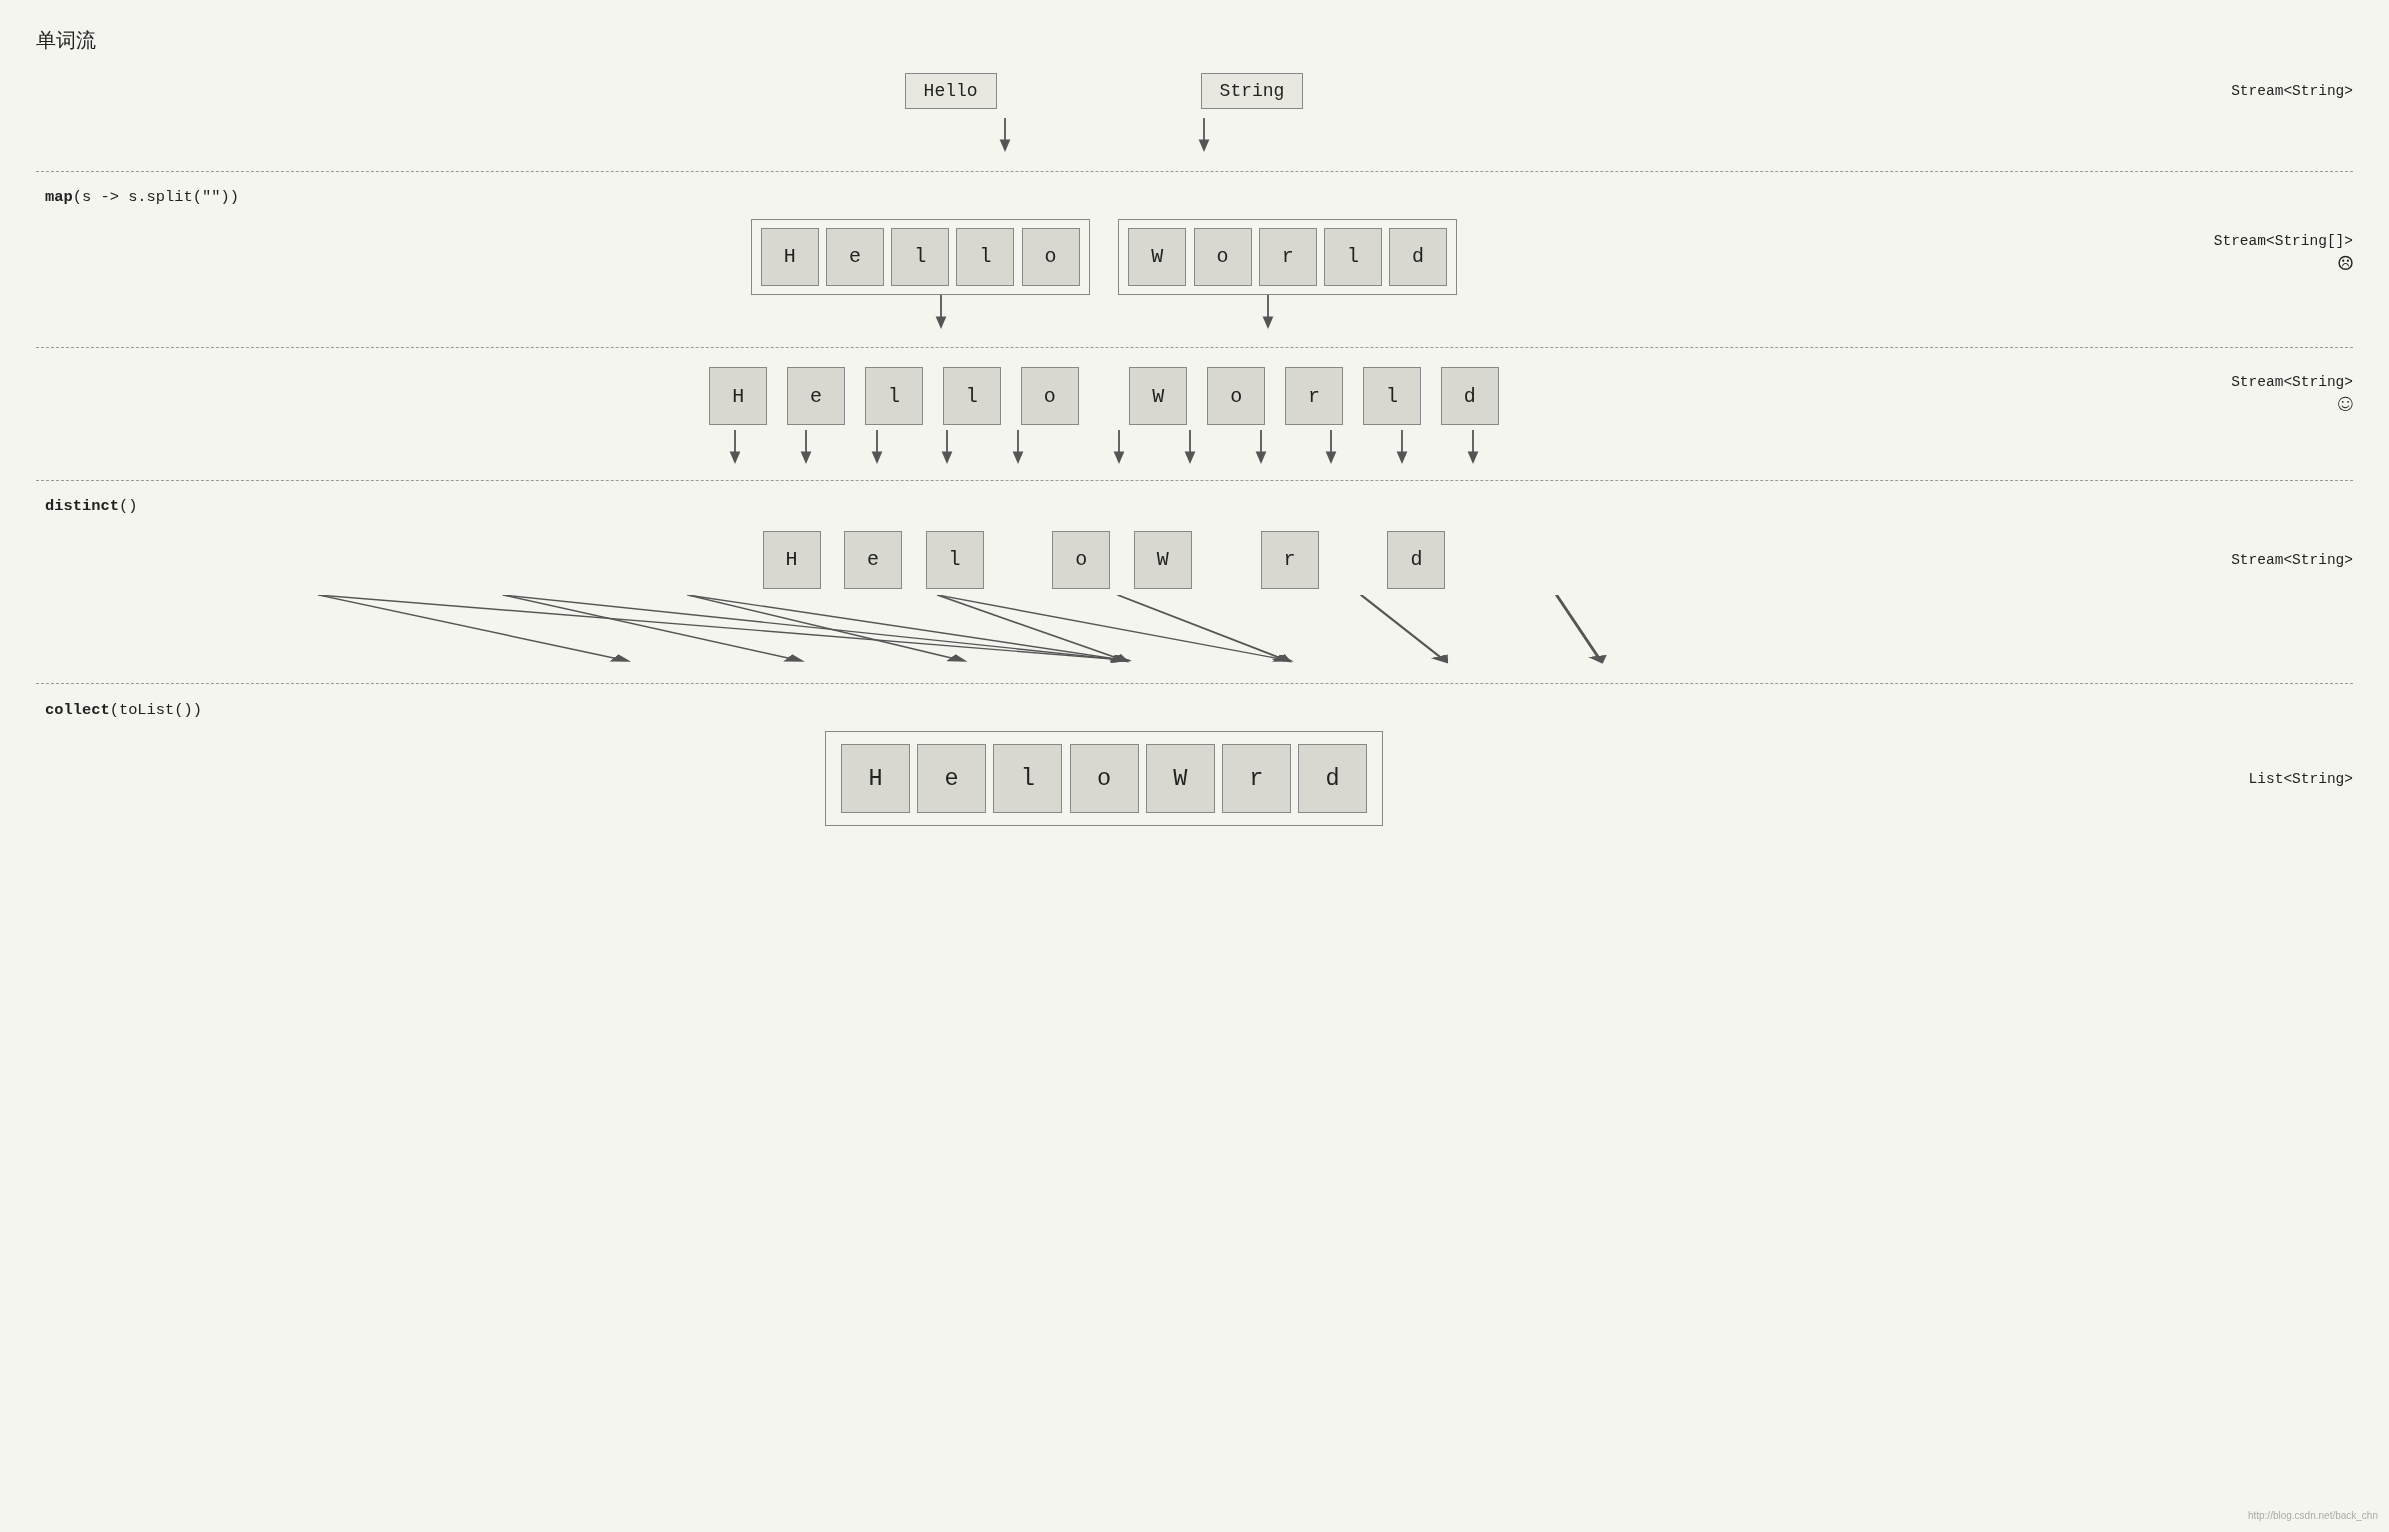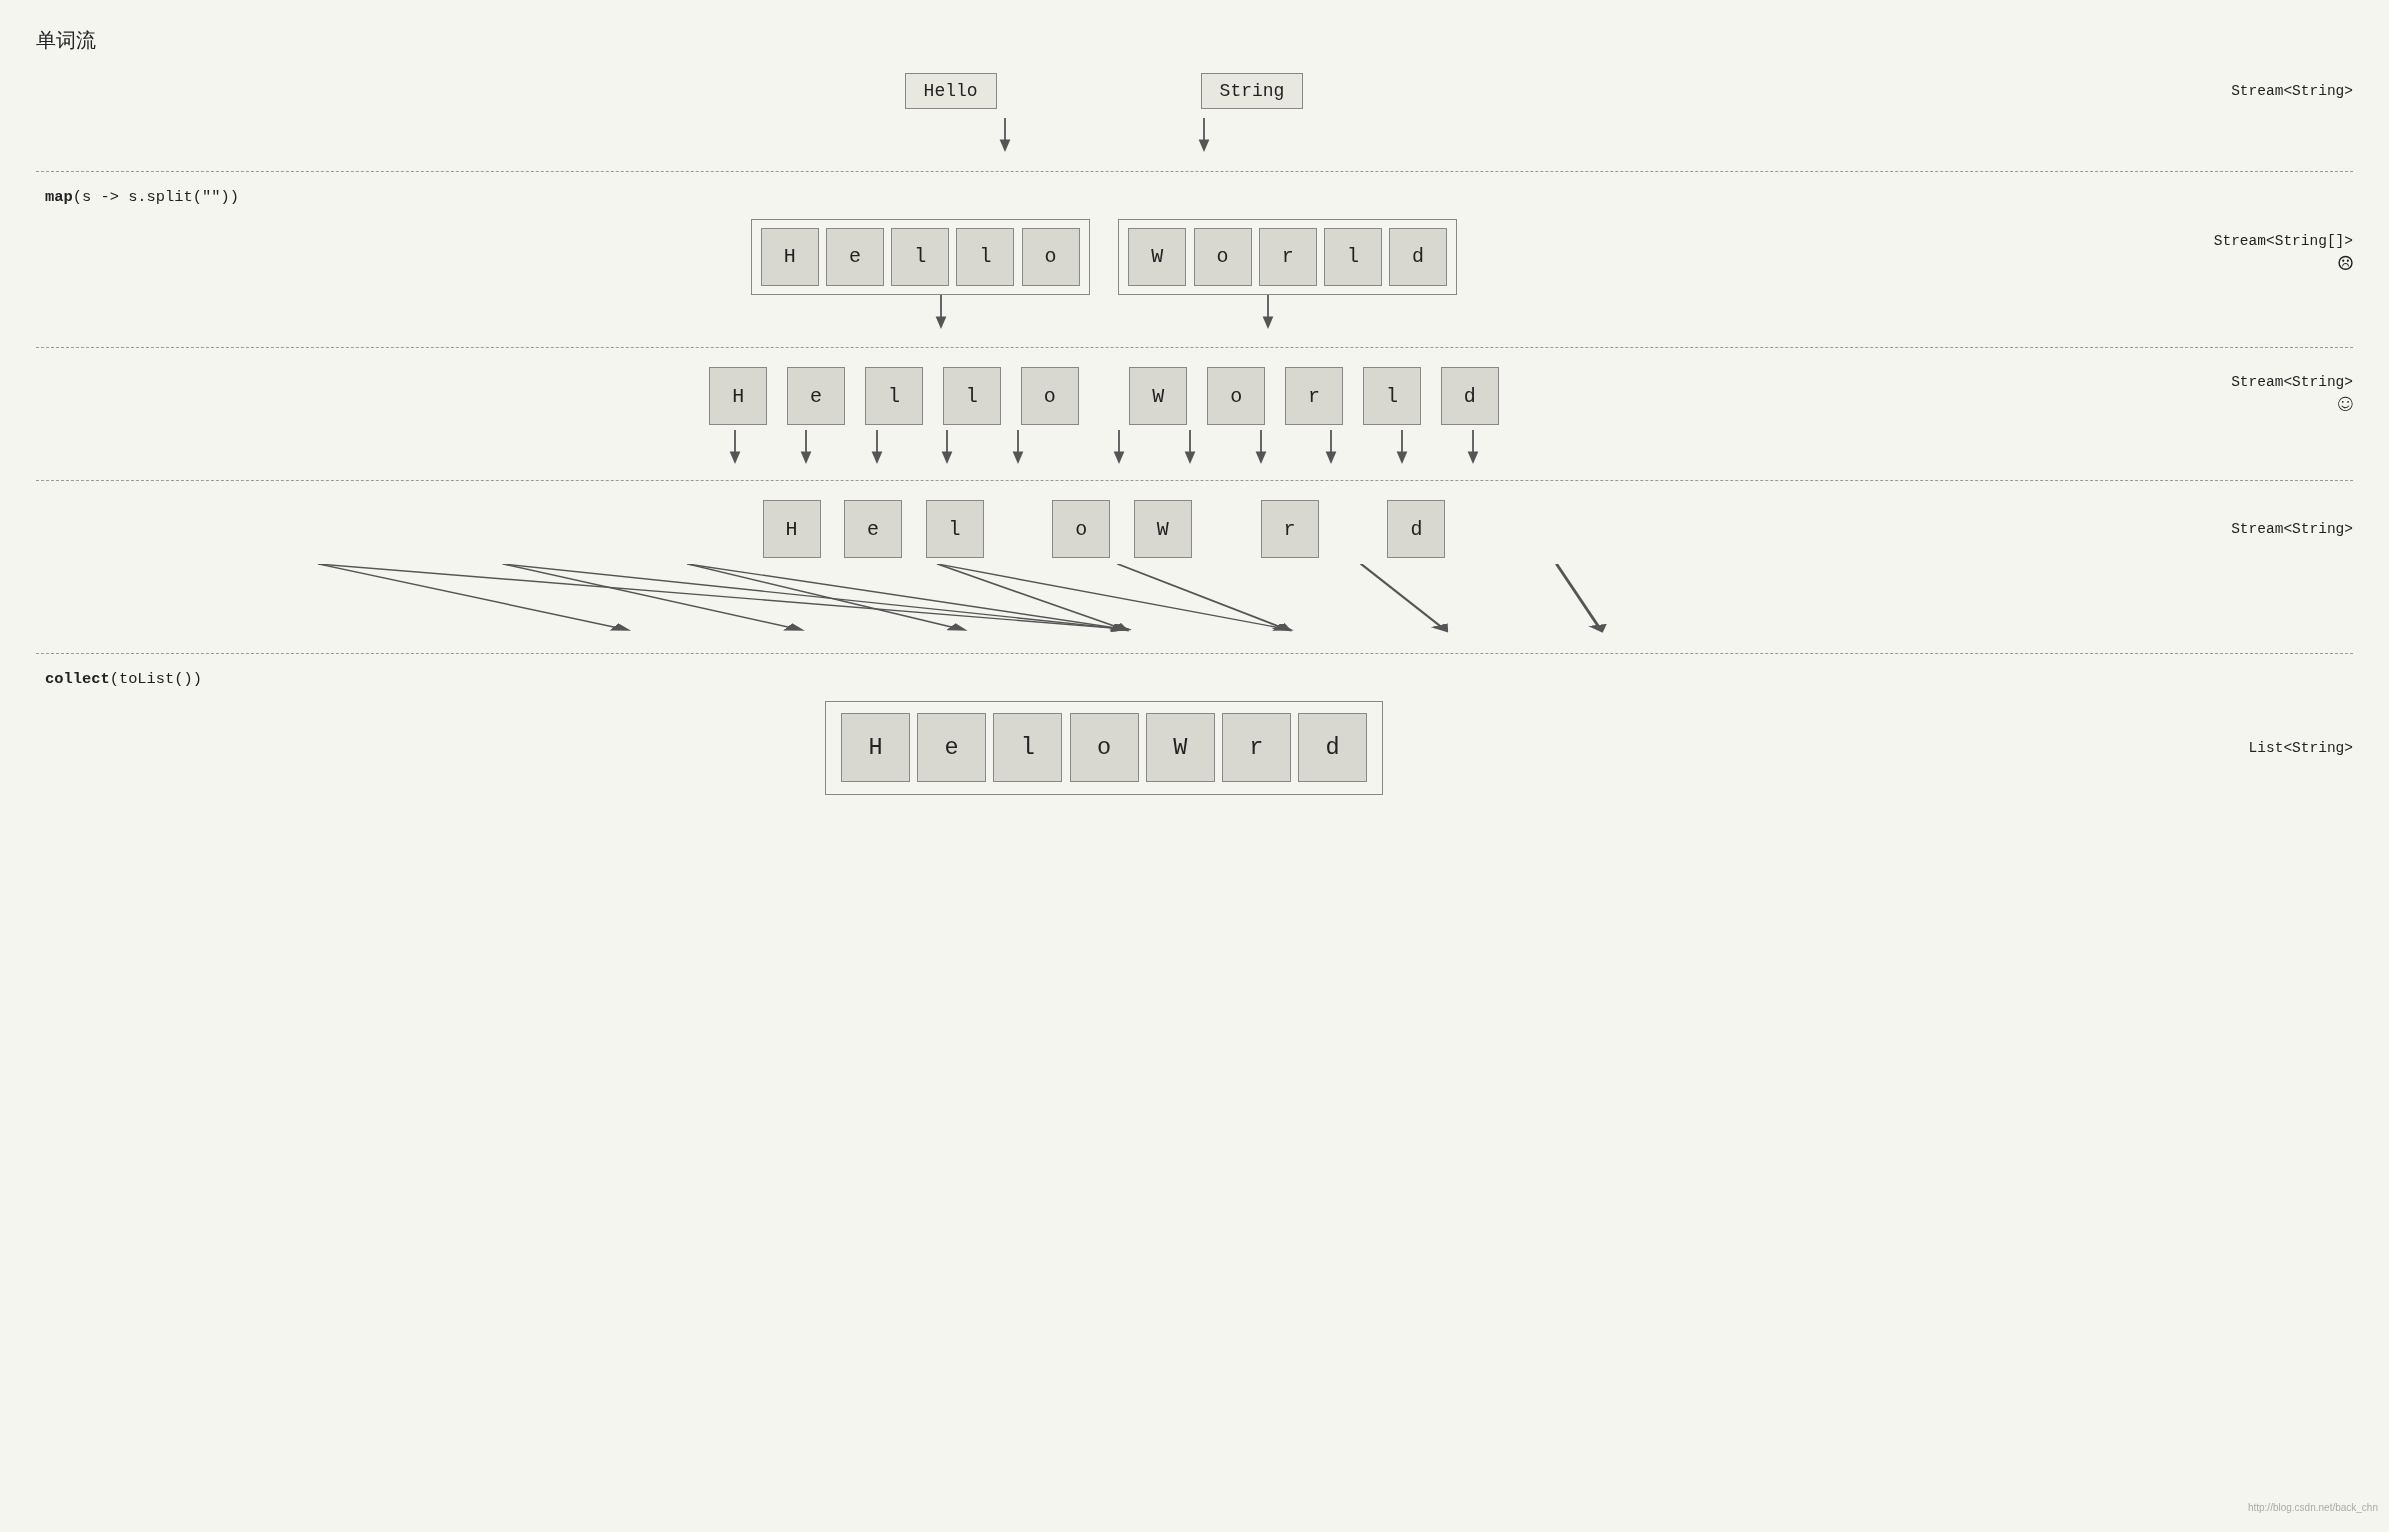--- a/index.html
+++ b/index.html
@@ -100,21 +100,21 @@
       margin-left: 14.5px;
     }
 
     .section {
       margin-bottom: 0;
     }
 
     
     .watermark {
       position: fixed;
-      bottom: 19px;
+      bottom: 11px;
       right: 11px;
       font-size: 10px;
       color: #aaa;
       font-family: sans-serif;
     }
 
     
     .top-words {
       display: flex;
       justify-content: center;
@@ -346,20 +346,23 @@
           </div>
         </div>
       </div>
       <div class="row-label"></div>
     </div>
   </div>
 
   <hr class="dashed-line">
 
   <div class="section">
+    <div class="operation">
+      <span class="bold">distinct</span><span>()</span>
+    </div>
     <div class="with-label">
       <div class="row-content">
         <div class="boxes-row" style="gap:16.3px;">
           <div class="letter-box">H</div>
           <div class="letter-box">e</div>
           <div class="letter-box">l</div>
           <div style="width:29px"></div>
           <div class="letter-box">o</div>
           <div class="letter-box">W</div>
           <div style="width:29px"></div>

